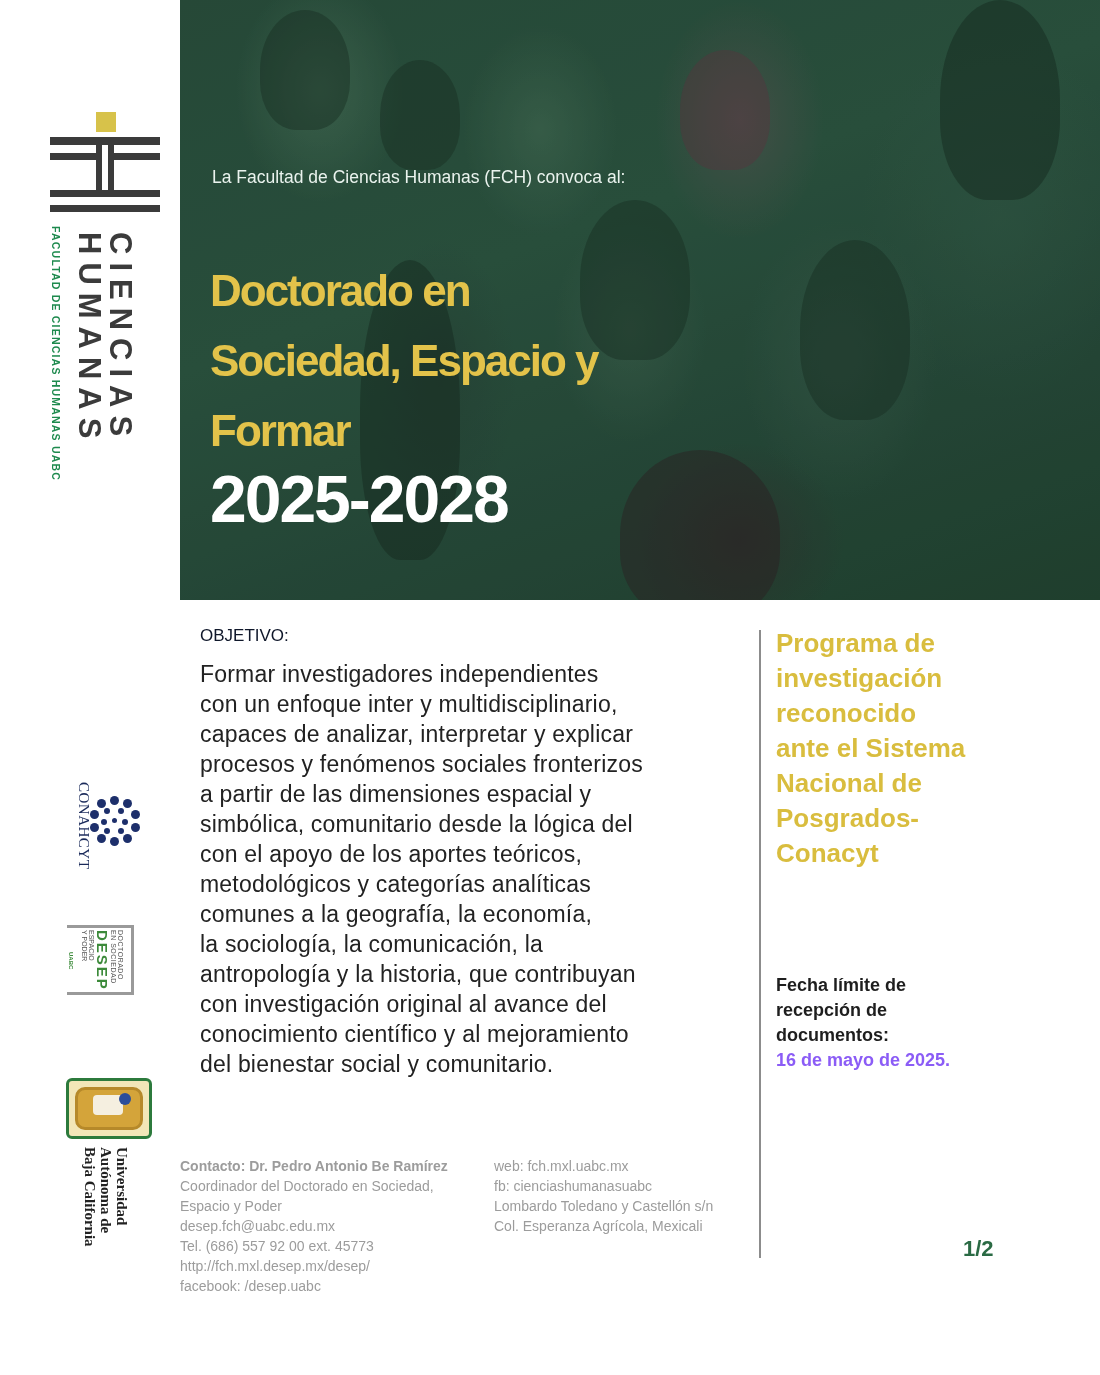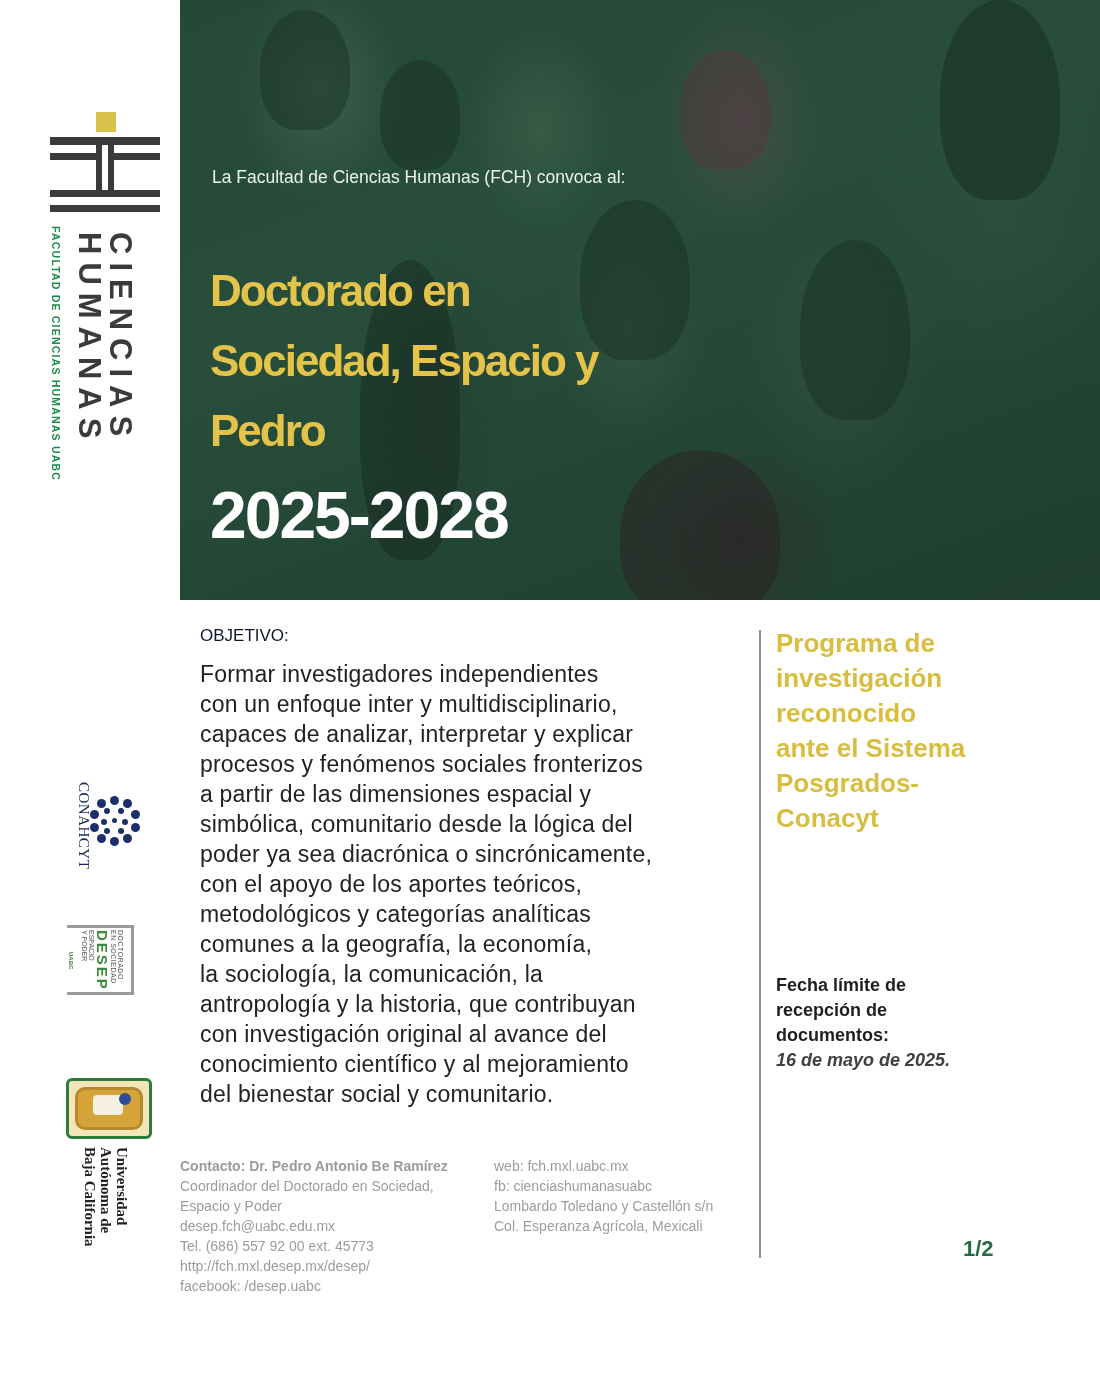--- a/index.html
+++ b/index.html
@@ -17,21 +17,21 @@
             radial-gradient(ellipse 140px 200px at 660px 360px, rgba(80,110,95,0.35), transparent 70%),
             radial-gradient(ellipse 150px 140px at 560px 540px, rgba(60,30,40,0.45), transparent 70%),
             radial-gradient(ellipse 110px 200px at 260px 380px, rgba(40,55,50,0.45), transparent 70%),
             radial-gradient(ellipse 200px 260px at 820px 220px, rgba(70,110,90,0.25), transparent 70%),
             linear-gradient(160deg, #2c4d3d 0%, #2f5442 40%, #29483a 70%, #23402f 100%); }
   .hero-overlay { left:0; top:0; width:100%; height:100%; background:rgba(20,60,40,0.25); }
   .figure { position:absolute; border-radius:50% 50% 40% 40%; background:rgba(25,40,32,0.45); }
   .intro { left:212px; top:167px; color:#eaf3ee; font-size:17.5px; }
   .title { left:210px; top:256px; color:#e3c34a; font-weight:900; font-size:44px; line-height:70px;
            letter-spacing:-2px; font-family:"Liberation Sans", sans-serif; }
-  .years { left:210px; top:480px; color:#ffffff; font-weight:900; font-size:66px; line-height:70px;
+  .years { left:210px; top:464px; color:#ffffff; font-weight:900; font-size:66px; line-height:70px;
            letter-spacing:-2px; }
 
   
   .logo-shape { background:#3b3b3b; position:absolute; }
   .logo-sq { background:#d7c24a; position:absolute; }
   .vert-wrap { position:absolute; transform-origin:0 0; transform:rotate(90deg); white-space:nowrap; }
   .ch-title { font-weight:900; color:#3b3b3b; font-size:31px; line-height:31px; letter-spacing:8px; }
   .ch-sub { color:#1e8a4e; font-weight:700; font-size:10.5px; letter-spacing:1.2px; }
 
   
@@ -39,21 +39,21 @@
   .obj-text { left:200px; top:659px; width:540px; color:#222222; font-size:23px; line-height:30px; letter-spacing:0.2px; }
   .obj-line { display:block; white-space:nowrap; }
 
   
   .divider { left:759px; top:630px; width:2px; height:628px; background:#8c8c8c; }
 
   
   .program { left:776px; top:626px; color:#d9bd3e; font-weight:900; font-size:26px; line-height:35px; }
   .prog-line { display:block; white-space:nowrap; }
   .deadline { left:776px; top:973px; color:#1e1e1e; font-weight:900; font-size:18px; line-height:25px; }
-  .deadline-date { color:#404040;font-style:italic; }
+  .deadline-date { color:#8b5cf6; }
   .page { left:963px; top:1236px; color:#2a6a44; font-weight:900; font-size:22px; }
 
   
   .contact { left:180px; top:1156px; color:#9c9c9c; font-size:14px; line-height:20px; }
   .contact-strong { font-weight:700; }
   .web { left:494px; top:1156px; color:#9c9c9c; font-size:14px; line-height:20px; }
   .line { display:block; white-space:nowrap; }
 
   
   .conahcyt-text { font-family:"Liberation Serif", serif; color:#1a2a5a; font-size:15px; letter-spacing:0.5px; }
@@ -144,50 +144,50 @@
   <div class="figure" style="left:440px;top:450px;width:160px;height:170px;background:rgba(50,20,30,0.45);"></div>
   <div class="figure" style="left:180px;top:260px;width:100px;height:300px;background:rgba(20,30,25,0.45);"></div>
   <div class="figure" style="left:760px;top:0;width:120px;height:200px;background:rgba(20,30,25,0.45);"></div>
   <div class="abs hero-overlay"></div>
 </div>
 
 <div class="abs intro">La Facultad de Ciencias Humanas (FCH) convoca al:</div>
 <div class="abs title">
   <div>Doctorado en</div>
   <div>Sociedad, Espacio y</div>
-  <div>Pedro</div>
+  <div>Formar</div>
 </div>
 <div class="abs years">2025-2028</div>
 
 <div class="abs obj-label">OBJETIVO:</div>
 <div class="abs obj-text">
   <span class="obj-line">Formar investigadores independientes</span>
   <span class="obj-line">con un enfoque inter y multidisciplinario,</span>
   <span class="obj-line">capaces de analizar, interpretar y explicar</span>
   <span class="obj-line">procesos y fenómenos sociales fronterizos</span>
   <span class="obj-line">a partir de las dimensiones espacial y</span>
   <span class="obj-line">simbólica, comunitario desde la lógica del</span>
-  <span class="obj-line">poder ya sea diacrónica o sincrónicamente,</span>
   <span class="obj-line">con el apoyo de los aportes teóricos,</span>
   <span class="obj-line">metodológicos y categorías analíticas</span>
   <span class="obj-line">comunes a la geografía, la economía,</span>
   <span class="obj-line">la sociología, la comunicación, la</span>
   <span class="obj-line">antropología y la historia, que contribuyan</span>
   <span class="obj-line">con investigación original al avance del</span>
   <span class="obj-line">conocimiento científico y al mejoramiento</span>
   <span class="obj-line">del bienestar social y comunitario.</span>
 </div>
 
 <div class="abs divider"></div>
 
 <div class="abs program">
   <span class="prog-line">Programa de</span>
   <span class="prog-line">investigación</span>
   <span class="prog-line">reconocido</span>
   <span class="prog-line">ante el Sistema</span>
+  <span class="prog-line">Nacional de</span>
   <span class="prog-line">Posgrados-</span>
   <span class="prog-line">Conacyt</span>
 </div>
 
 <div class="abs deadline">
   <span class="line">Fecha límite de</span>
   <span class="line">recepción de</span>
   <span class="line">documentos:</span>
   <span class="line deadline-date">16 de mayo de 2025.</span>
 </div>

